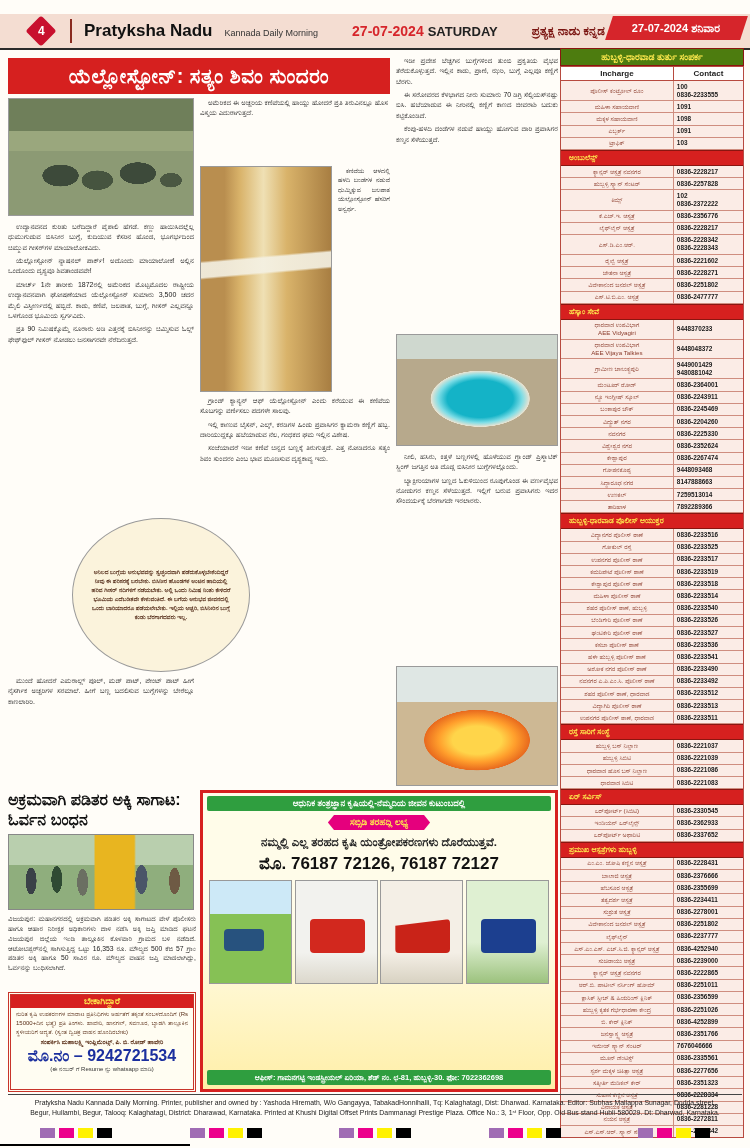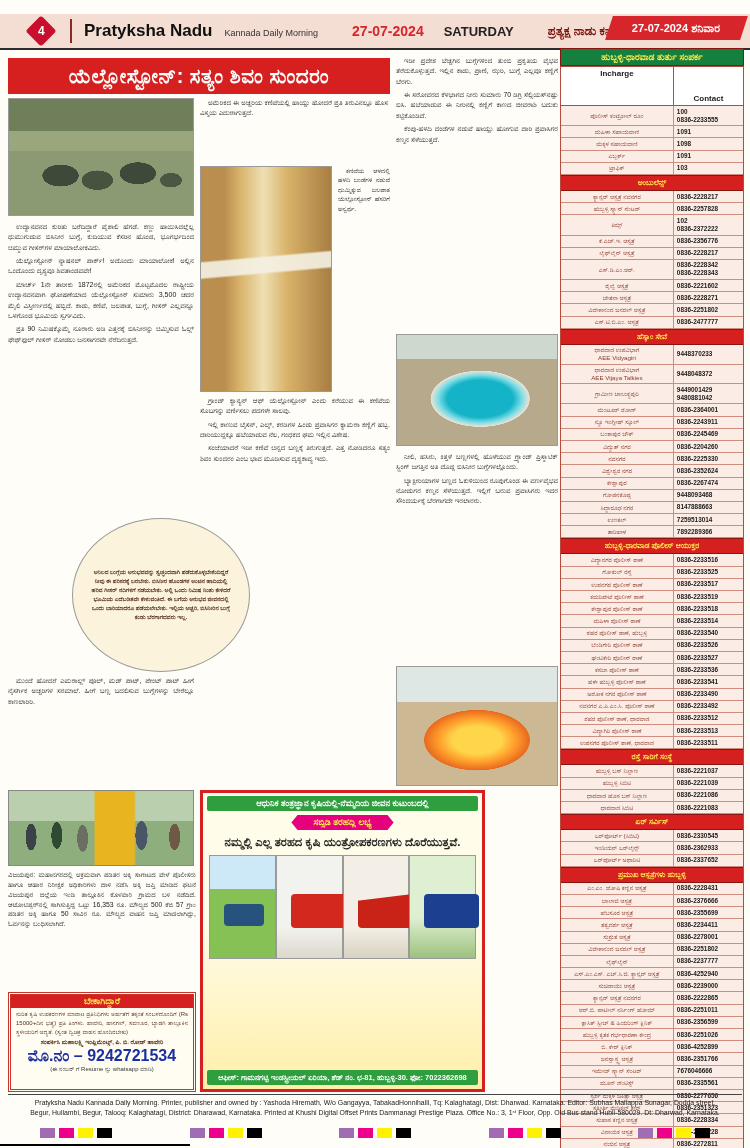--- a/index.html
+++ b/index.html
@@ -9,21 +9,21 @@
   
   .masthead { position:absolute; left:0; top:14px; width:750px; height:36px;
     background:#f4ddd2; display:flex; align-items:center; border-bottom:2px solid #2b2b2b; }
   .page-diamond { width:22px; height:22px; background:#c8102e; transform:rotate(45deg);
     margin-left:30px; display:flex; align-items:center; justify-content:center; border-radius:3px; }
   .page-diamond span { transform:rotate(-45deg); color:#fff; font-weight:bold; font-size:12px; }
   .mast-divider { width:2px; height:24px; background:#8a2b20; margin:0 12px 0 18px; }
   .mast-title { font-size:17px; font-weight:bold; color:#111; }
   .mast-sub { font-size:9px; color:#333; margin-left:12px; font-weight:normal; }
   .mast-date { color:#d6252b; font-weight:bold; font-size:14px; margin-left:34px; }
-  .mast-day { color:#222; font-weight:bold; font-size:13px; margin-left:20px; }
+  .mast-day { color:#222; font-weight:bold; font-size:13px; margin-left:4px; }
   .mast-motto { color:#7a1410; font-weight:bold; font-size:12px; margin-left:34px; }
   .date-banner { position:absolute; right:6px; top:2px; width:135px; height:24px; background:#d6252b;
     transform:skewX(-18deg); display:flex; align-items:center; justify-content:center; }
   .date-banner span { transform:skewX(18deg); color:#fff; font-weight:bold; font-size:11px; }
 
   
   .main-left { position:absolute; left:8px; top:56px; width:550px; height:734px; }
   .headline-box { position:absolute; left:0; top:2px; width:382px; height:36px; background:#d6201f;
     display:flex; align-items:center; justify-content:center; }
   .headline-box h1 { color:#fff; font-size:20px; font-weight:bold; letter-spacing:.5px; white-space:nowrap; }
@@ -73,21 +73,21 @@
   
   .wanted { position:absolute; left:8px; top:992px; width:188px; height:100px; border:3px double #c8342a;
     background:#fffdf2; text-align:center; overflow:hidden; }
   .wanted-title { background:#d6201f; color:#ffe94e; font-weight:bold; font-size:9px; padding:1px 0; }
   .wanted-body { font-size:6px; color:#5a2f18; line-height:1.5; padding:2px 5px 0; text-align:justify; }
   .wanted-contact { font-size:6.2px; color:#5a2f18; font-weight:bold; margin-top:1px; }
   .wanted-phone { color:#1b2f9e; font-weight:bold; font-size:16px; margin-top:1px; }
   .wanted-note { font-size:6px; color:#333; margin-top:1px; }
 
   
-  .ad { position:absolute; left:200px; top:790px; width:285px; height:302px; border:3px solid #d6201f;
+  .ad { position:absolute; left:200px; top:790px; width:358px; height:302px; border:3px solid #d6201f;
     background:linear-gradient(#fffce9 0 45%, #ffefa8 100%); text-align:center; overflow:hidden; }
   .ad-topband { background:#2f9e3f; color:#fff; font-weight:bold; font-size:8.5px; padding:2px 0;
     margin:3px 4px 0; border-radius:2px; }
   .ad-ribbon { display:inline-block; background:#e5007d; color:#ffe94e; font-weight:bold; font-size:9px;
     padding:2px 22px; margin-top:4px; clip-path:polygon(6% 0,94% 0,100% 50%,94% 100%,6% 100%,0 50%); }
   .ad-title { color:#e8231f; font-weight:bold; font-size:29px; margin-top:6px; letter-spacing:1px;
     text-shadow:1px 1px 0 #8a0e0c; }
   .ad-sub { color:#222; font-weight:bold; font-size:11.5px; margin-top:6px; }
   .ad-phones { color:#111; font-weight:bold; font-size:17px; margin-top:5px; }
   .ad-products { display:flex; justify-content:space-between; padding:6px 6px 0; }
@@ -99,29 +99,29 @@
   .prod-rotavator .shape { background:#d2281e; }
   .prod-trailer { background:linear-gradient(#f4efe6 0 70%, #d8d2c2 100%); }
   .prod-trailer .shape { background:#c92318; clip-path:polygon(0 20%,100% 0,100% 100%,0 100%); }
   .prod-truck { background:linear-gradient(#dff0d2 0 60%, #9cc27e 100%); }
   .prod-truck .shape { background:#1c3f8f; }
   .ad-botband { position:absolute; left:4px; right:4px; bottom:4px; background:#2f9e3f; color:#fff;
     font-weight:bold; font-size:7.5px; padding:2.5px 0; border-radius:2px; }
 
   
   .rail { position:absolute; left:560px; top:48px; width:184px; height:1016px; }
-  .dir-title { background:#15803d; color:#ffe94e; text-align:center; font-weight:bold; font-size:9px;
+  .dir-title { background:#4d7c0f; color:#ffe94e; text-align:center; font-weight:bold; font-size:9px;
     padding:2.5px 0; border:1px solid #8a1510; }
   .dir-table { border:1px solid #b74a3f; background:#fbece6; }
   .dir-colhead { display:flex; background:#fff; border-bottom:1px solid #b74a3f; font-weight:bold;
     font-size:8px; color:#222; text-align:center;justify-content:center; }
   .dir-colhead div { padding:2px 0; }
   .dir-colhead .c1 { width:62%; border-right:1px solid #b74a3f; }
-  .dir-colhead .c2 { width:38%;margin-top:25px; }
-  .dir-sec { background:#d6201f; color:#ffe94e; text-align:center; font-weight:bold; font-size:7.6px;
+  .dir-colhead .c2 { width:38%; }
+  .dir-sec { background:#d6201f; color:#ffe94e; text-align:left; font-weight:bold; font-size:7.6px;
     padding:2px 8px; border-top:1px solid #8a1510; border-bottom:1px solid #8a1510; }
   .dir-row { display:flex; border-bottom:1px solid #cf8d7f; align-items:center; }
   .dir-row:last-child { border-bottom:none; }
   .dir-name { width:62%; border-right:1px solid #cf8d7f; color:#8a3a2a; font-size:6.2px; text-align:center;
     padding:1.6px 2px; line-height:1.25; white-space:pre-line; align-self:stretch; display:flex;
     align-items:center; justify-content:center; }
   .dir-contact { width:38%; color:#1a1a1a; font-size:6.4px; font-weight:bold; text-align:left;
     padding:1.6px 3px; line-height:1.25; white-space:pre-line; }
 
   
@@ -198,36 +198,38 @@
 
     <div class="pull-quote">
       <span>ಅನಿಲದ ಬುಗ್ಗೆಯ ಅನುಭವವನ್ನು ಸ್ವಚ್ಛಂದವಾಗಿ ಪಡೆದುಕೊಳ್ಳಬೇಕೆಂದಿದ್ದರೆ ನೀವು ಈ ಪರಿಸರಕ್ಕೆ ಬರಬೇಕು. ಬಿಸಿನೀರ ಹೊಂಡಗಳ ಅಂಚಿನ ಹಾದಿಯಲ್ಲಿ ಹರಿವ ಗೀಸರ್ ನದಿಗಳಿಗೆ ನಡೆಯಬೇಕು. ಅಲ್ಲಿ ಒಂದು ನಿಮಿಷ ನಿಂತು ಕೇಳಿದರೆ ಭೂಮಿಯ ಎದೆಬಡಿತವೇ ಕೇಳುವಂತಿದೆ. ಈ ಬಗೆಯ ಅನುಭವ ಜೀವನದಲ್ಲಿ ಒಂದು ಬಾರಿಯಾದರೂ ಪಡೆಯಲೇಬೇಕು. ಇಲ್ಲಿಯ ಅಚ್ಚರಿ, ಬಿಸಿನೀರಿನ ಬುಗ್ಗೆ ಕಂಡು ಬೆರಗಾಗದವರು ಇಲ್ಲ.</span>
     </div>
     <div class="art-text" style="left:0; top:620px; width:186px; height:112px;">
         <p class="art-p">ಮುಂದೆ ಹೋದರೆ ಎಮರಾಲ್ಡ್ ಪೂಲ್, ಮಡ್ ಪಾಟ್, ಪೇಂಟ್ ಪಾಟ್ ಹೀಗೆ ನೈಸರ್ಗಿಕ ಅಚ್ಚರಿಗಳ ಸರಮಾಲೆ. ಹೀಗೆ ಬಣ್ಣ ಬದಲಿಸುವ ಬುಗ್ಗೆಗಳನ್ನು ಬೇರೆಲ್ಲೂ ಕಾಣಲಾರಿರಿ.</p>
       </div>
   </div>
 
   <div class="crime">
+    <h2>ಅಕ್ರಮವಾಗಿ ಪಡಿತರ ಅಕ್ಕಿ ಸಾಗಾಟ: ಓರ್ವನ ಬಂಧನ</h2>
     <div class="crime-photo"></div>
     <div class="crime-body">ವಿಜಯಪುರ: ಮಹಾನಗರದಲ್ಲಿ ಅಕ್ರಮವಾಗಿ ಪಡಿತರ ಅಕ್ಕಿ ಸಾಗಾಟದ ವೇಳೆ ಪೊಲೀಸರು ಹಾಗೂ ಆಹಾರ ನಿರೀಕ್ಷಕ ಅಧಿಕಾರಿಗಳು ದಾಳಿ ನಡೆಸಿ ಅಕ್ಕಿ ಜಪ್ತಿ ಮಾಡಿದ ಘಟನೆ ವಿಜಯಪುರ ಜಿಲ್ಲೆಯ ಇಂಡಿ ತಾಲ್ಲೂಕಿನ ಕೊಳವಾರಿ ಗ್ರಾಮದ ಬಳಿ ನಡೆದಿದೆ. ಆಟೋಟಿಪ್ಪರ್‌ನಲ್ಲಿ ಸಾಗಿಸುತ್ತಿದ್ದ ಒಟ್ಟು 16,353 ರೂ. ಮೌಲ್ಯದ 500 ಕೆಜಿ 57 ಗ್ರಾಂ ಪಡಿತರ ಅಕ್ಕಿ ಹಾಗೂ 50 ಸಾವಿರ ರೂ. ಮೌಲ್ಯದ ವಾಹನ ಜಪ್ತಿ ಮಾಡಲಾಗಿದ್ದು, ಓರ್ವನನ್ನು ಬಂಧಿಸಲಾಗಿದೆ.</div>
   </div>
 
   <div class="wanted">
     <div class="wanted-title">ಬೇಕಾಗಿದ್ದಾರೆ</div>
     <div class="wanted-body">ನುರಿತ ಕೃಷಿ ಉಪಕರಣಗಳ ಮಾರಾಟ ಪ್ರತಿನಿಧಿಗಳು ಅರ್ಹತೆಗೆ ತಕ್ಕಂತೆ ಸಂಬಳದೊಂದಿಗೆ (Rs 15000+ದಿನ ಭತ್ಯೆ) ಪ್ರತಿ ತಿಂಗಳು. ಹಾವೇರಿ, ಹಾನಗಲ್, ಸವಣೂರ, ಬ್ಯಾಡಗಿ ತಾಲ್ಲೂಕಿನ ಸ್ಥಳೀಯರಿಗೆ ಆದ್ಯತೆ. (ಸ್ವಂತ ದ್ವಿಚಕ್ರ ವಾಹನ ಹೊಂದಿರಬೇಕು)</div>
     <div class="wanted-contact">ಸಂಪರ್ಕಿಸಿ ಮಹಾಲಕ್ಷ್ಮಿ ಇಂಪ್ಲಿಮೆಂಟ್ಸ್, ಪಿ. ಬಿ. ರೋಡ್ ಹಾವೇರಿ</div>
     <div class="wanted-phone">ಮೊ.ನಂ – 9242721534</div>
     <div class="wanted-note">(ಈ ನಂಬರ್ ಗೆ Resume ನ್ನು whatsapp ಮಾಡಿ)</div>
   </div>
 
   <div class="ad">
     <div class="ad-topband">ಆಧುನಿಕ ತಂತ್ರಜ್ಞಾನ ಕೃಷಿಯಲ್ಲಿ-ನೆಮ್ಮದಿಯ ಜೀವನ ಕುಟುಂಬದಲ್ಲಿ</div>
     <div class="ad-ribbon">ಸಬ್ಸಿಡಿ ತರಹದ್ಲಿ ಲಭ್ಯ</div>
     <div class="ad-sub">ನಮ್ಮಲ್ಲಿ ಎಲ್ಲ ತರಹದ ಕೃಷಿ ಯಂತ್ರೋಪಕರಣಗಳು ದೊರೆಯುತ್ತವೆ.</div>
+    <div class="ad-phones">ಮೊ. 76187 72126, 76187 72127</div>
     <div class="ad-products">
       <div class="ad-prod prod-field">
           <div class="shape"></div>
         </div>
       <div class="ad-prod prod-rotavator">
           <div class="shape"></div>
         </div>
       <div class="ad-prod prod-trailer">
           <div class="shape"></div>
         </div>

